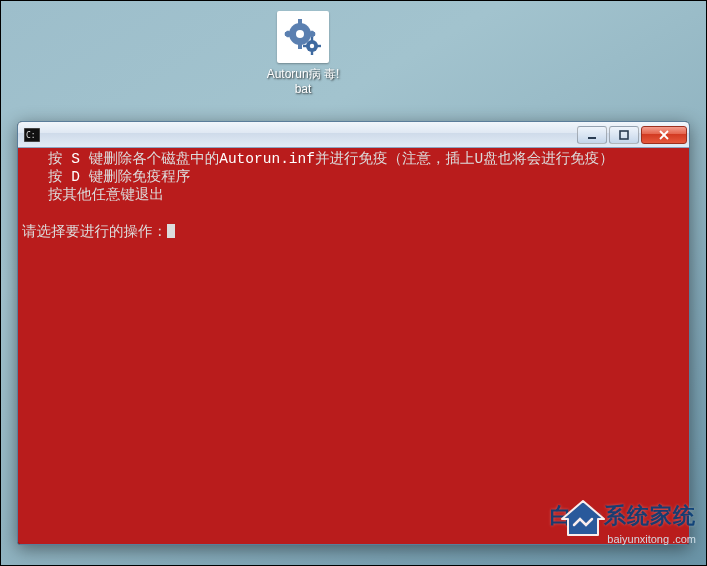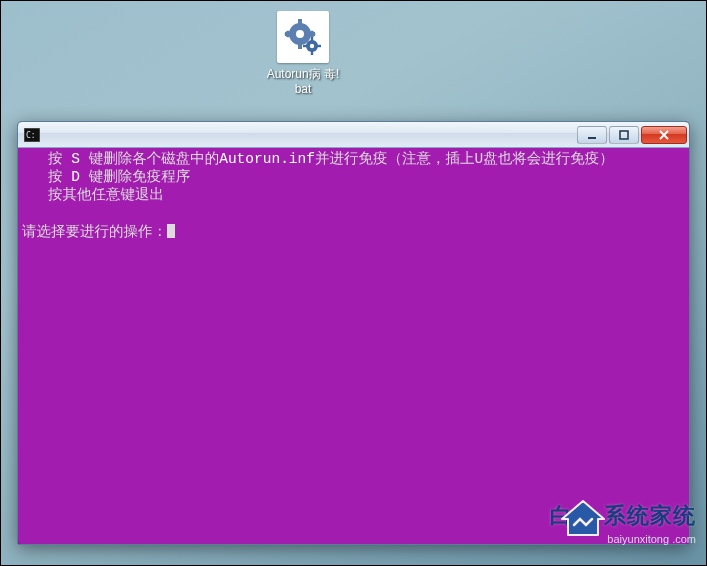--- a/index.html
+++ b/index.html
@@ -75,21 +75,21 @@
     background: linear-gradient(to bottom, #eef4fb, #c5d6ea);
   }
   .win-btn.close {
     width: 46px;
     background: linear-gradient(to bottom, #f39d8e 0%, #e4624b 45%, #d23a22 46%, #e6583d 100%);
     border-color: #9c2f1e;
   }
   .win-btn svg { display: block; }
   .console-area {
     flex: 1 1 auto;
-    background: #a21caf;
+    background: #b91c1c;
     color: #dcdcdc;
     font-family: "NSimSun", SimSun, "Courier New", monospace;
     font-size: 14.5px;
     line-height: 1.25;
     padding: 2px 4px;
     white-space: pre;
     overflow: hidden;
   }
   .console-area .hl { color: #fff; }
   .console-area .cursor {

